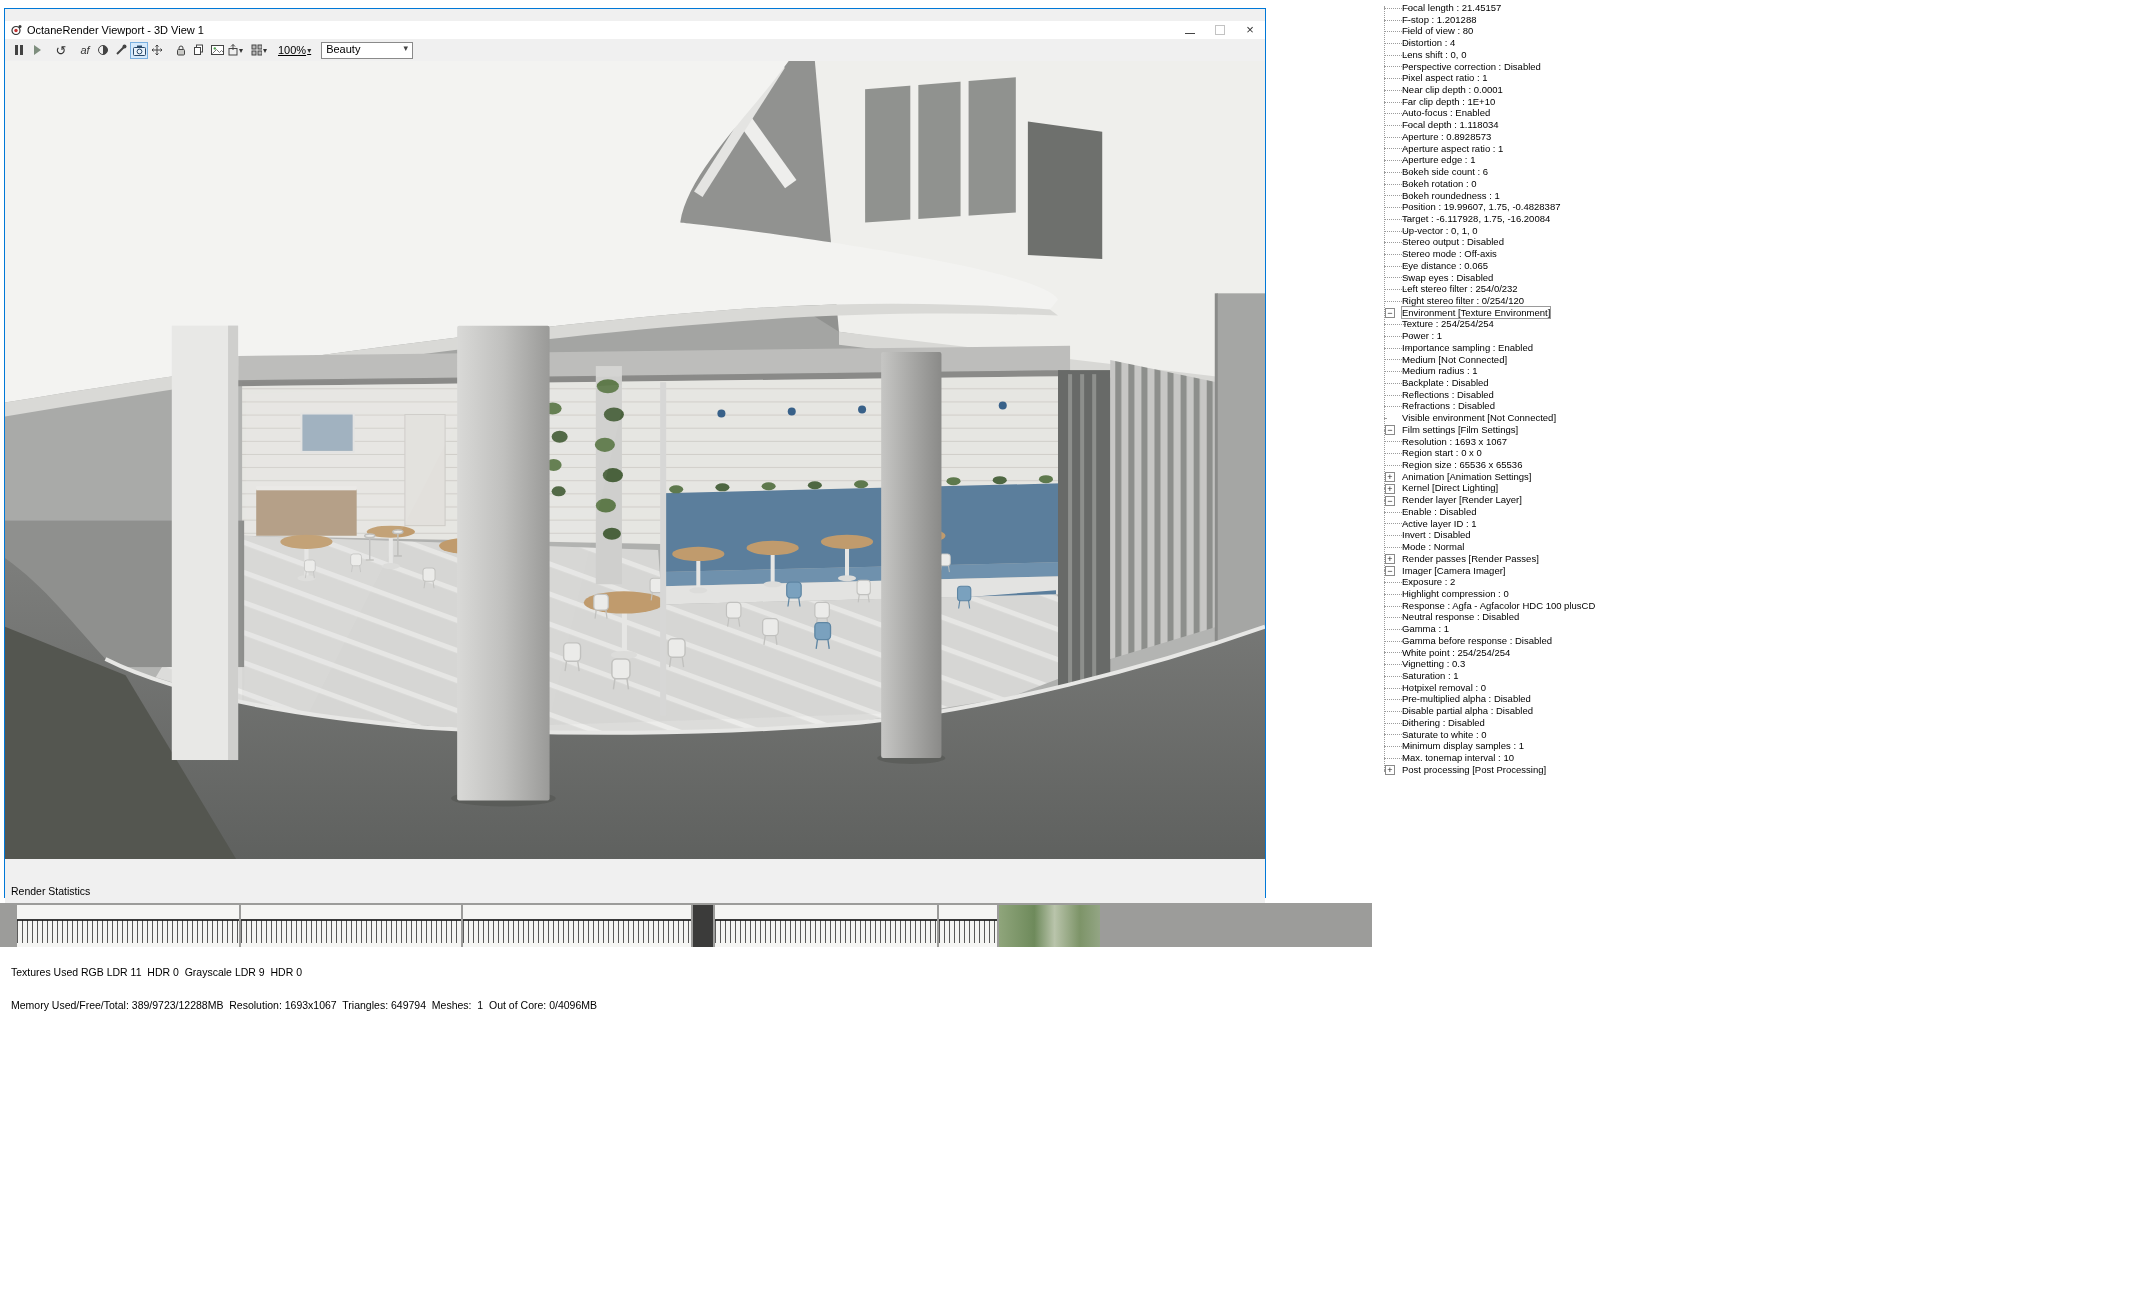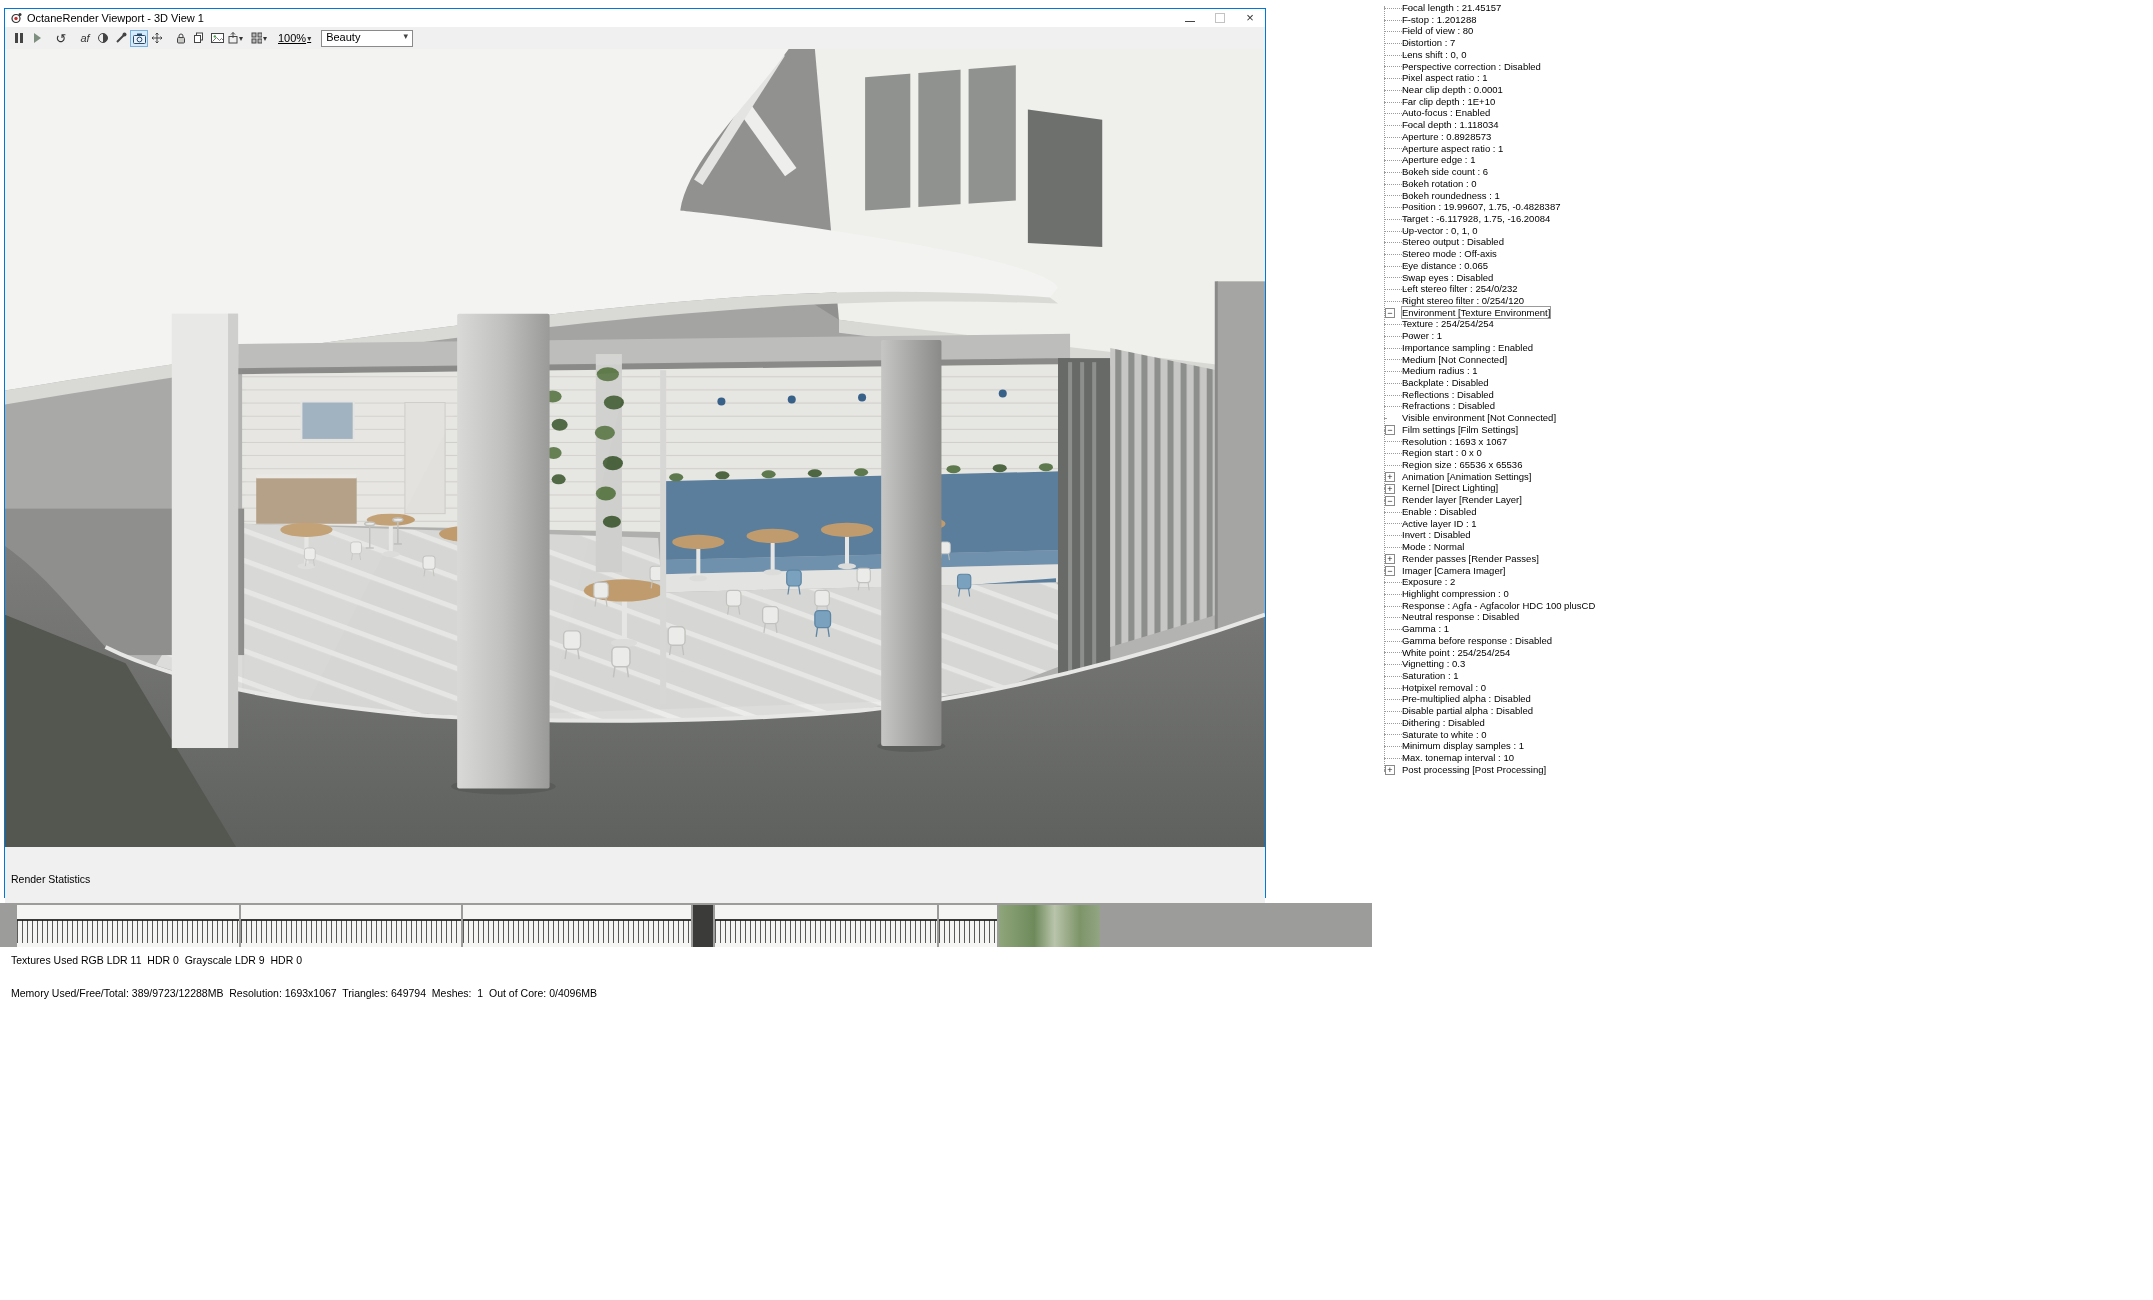--- a/index.html
+++ b/index.html
@@ -8,21 +8,21 @@
     background:#ffffff;
     font-family:"Liberation Sans", sans-serif;
     -webkit-font-smoothing:antialiased;
   }
 
   
   .win{
     position:absolute;left:4px;top:8px;width:1262px;height:890px;
     border:1px solid #0078d7;background:#f0f0f0;box-sizing:border-box;
   }
-  .titlebar{height:18px;background:#ffffff;display:flex;align-items:center;position:relative;}
+  .titlebar{height:18px;background:#ffffff;display:flex;align-items:center;position:relative;margin-top:12px;}
   .tb-logo{margin-left:5px;display:flex;align-items:center;}
   .title-text{font-size:11px;color:#000;margin-left:5px;}
   .win-controls{position:absolute;right:0;top:0;display:flex;height:18px;}
   .wc{width:30px;height:18px;display:flex;align-items:center;justify-content:center;}
   .wc-min{width:10px;border-top:1px solid #444;margin-top:6px;}
   .wc-max{width:8px;height:8px;border:1px solid #c3c3c3;}
   .wc-close{font-size:13px;color:#333;line-height:18px;}
 
   .toolbar{height:22px;display:flex;align-items:center;padding-left:5px;background:#f0f0f0;}
   .tbtn{width:18px;height:17px;display:flex;align-items:center;justify-content:center;border:1px solid transparent;box-sizing:border-box;}
@@ -418,21 +418,21 @@
     <div class="trow d2">
 
     <span class="tlabel">F-stop : 1.201288</span>
   </div>
     <div class="trow d2">
 
     <span class="tlabel">Field of view : 80</span>
   </div>
     <div class="trow d2">
 
-    <span class="tlabel">Distortion : 7</span>
+    <span class="tlabel">Distortion : 4</span>
   </div>
     <div class="trow d2">
 
     <span class="tlabel">Lens shift : 0, 0</span>
   </div>
     <div class="trow d2">
 
     <span class="tlabel">Perspective correction : Disabled</span>
   </div>
     <div class="trow d2">

